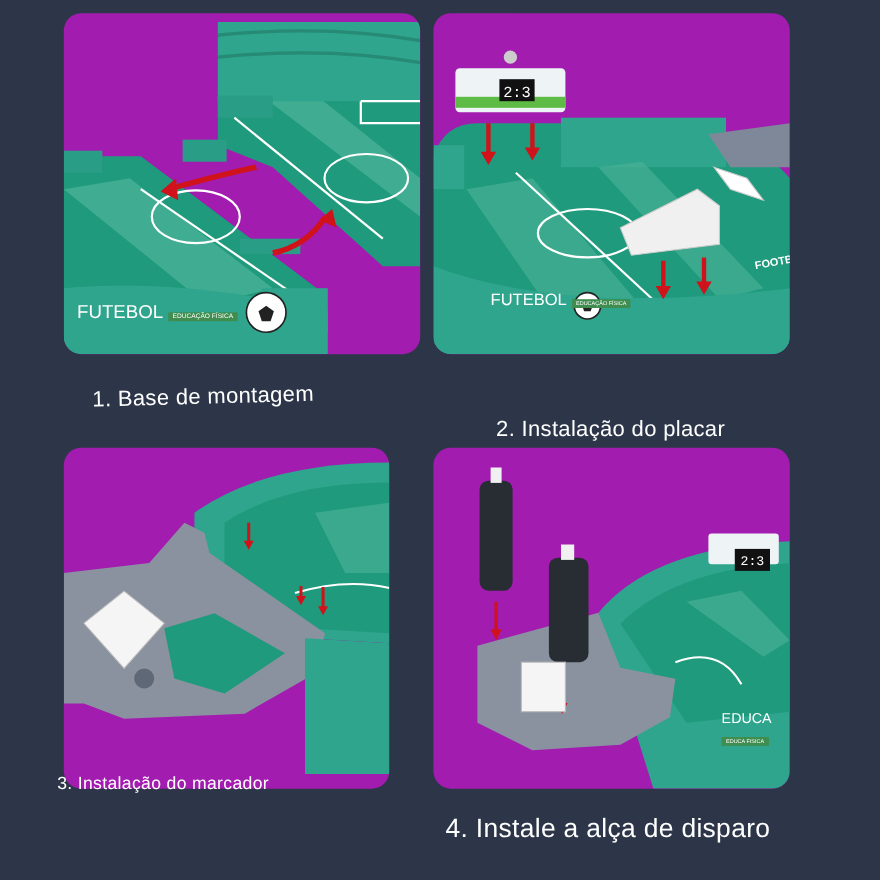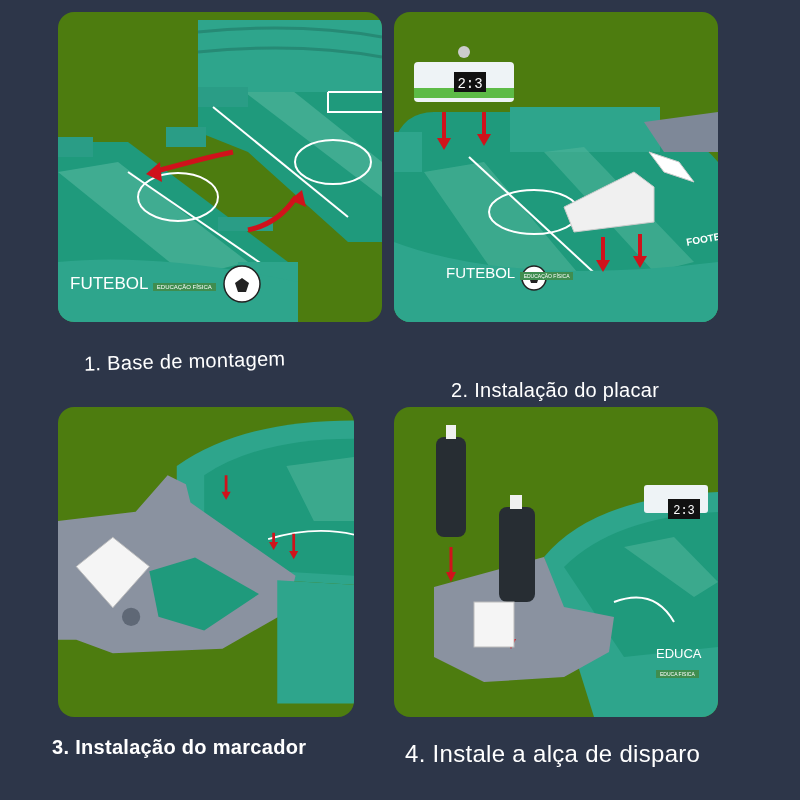--- a/index.html
+++ b/index.html
@@ -4,21 +4,21 @@
 <style>
   html, body { margin: 0; padding: 0; }
   body {
     width: 800px; height: 800px; overflow: hidden;
     background: #2d3649;
     font-family: "Liberation Sans", "DejaVu Sans", sans-serif;
     position: relative;
   }
   .panel {
     position: absolute;
-    background: #4d7c0f;
+    background: #a21caf;
     border-radius: 16px;
     overflow: hidden;
   }
   .panel svg { position: absolute; left: 0; top: 0; width: 100%; height: 100%; }
   .caption {
     position: absolute;
     color: #ffffff;
     white-space: nowrap;
     letter-spacing: 0.3px;
   }
@@ -126,21 +126,21 @@
     <polygon points="179,78 189,78 184,87" fill="#d0121b"></polygon>
     <line x1="236" y1="123" x2="236" y2="135" stroke="#d0121b" stroke-width="3"></line>
     <polygon points="231,133 241,133 236,142" fill="#d0121b"></polygon>
     <line x1="258" y1="124" x2="258" y2="145" stroke="#d0121b" stroke-width="3"></line>
     <polygon points="253,143 263,143 258,152" fill="#d0121b"></polygon>
     <circle cx="80" cy="215" r="10" fill="#5f6876"></circle>
     <path d="M240,175 L324,180 L324,310 L240,310 Z" fill="#2ea58c"></path>
   </svg>
   <div class="label-box" style="left:304px;top:220px;font-size:9px;">SER</div>
 </div>
-<div class="caption" style="left:52px;top:736px;font-size:20px;font-weight:bold;">3. Instalação do marcador</div>
+<div class="caption" style="left:52px;top:704px;font-size:16px;">3. Instalação do marcador</div>
 
 <div class="panel" style="left:394px;top:407px;width:324px;height:310px;">
   <svg viewBox="0 0 324 310">
     <path d="M150,150 Q200,90 324,85 L324,310 L200,310 Z" fill="#2ea58c"></path>
     <path d="M170,160 Q220,110 324,105 L324,240 L230,250 Z" fill="#1f9a7c"></path>
     <polygon points="230,140 280,130 324,175 300,190" fill="#4fb49a" opacity="0.6"></polygon>
     <path d="M220,195 Q260,180 280,215" stroke="#fff" stroke-width="2" fill="none"></path>
 
     <rect x="250" y="78" width="64" height="28" rx="3" fill="#eef3f6"></rect>
     <rect x="274" y="92" width="32" height="20" fill="#111"></rect>

